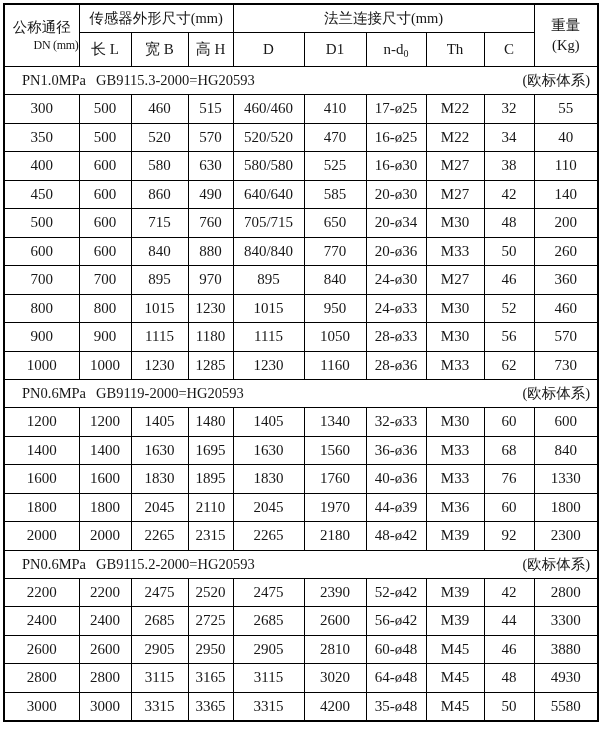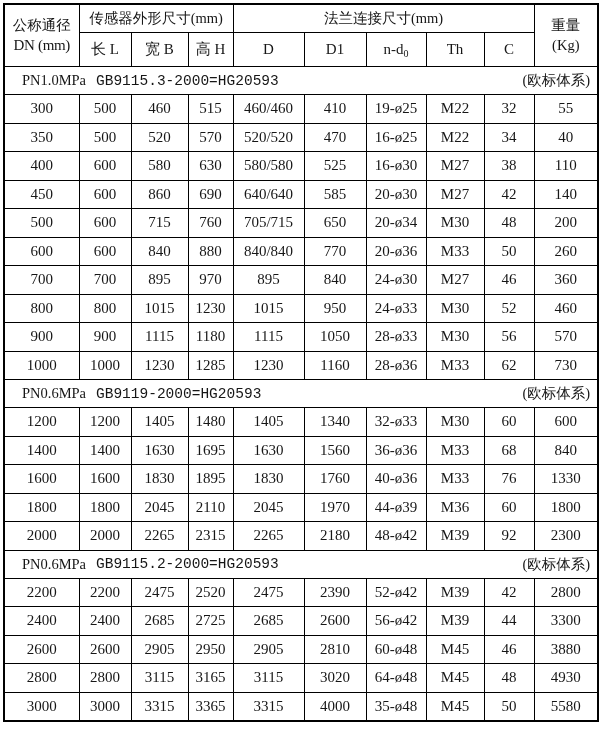--- a/index.html
+++ b/index.html
@@ -33,32 +33,32 @@
   }
   
   thead th {
     font-weight: normal;
     font-size: 14.5px;
   }
   tr.hdr-groups th { height: 27px; }
   tr.hdr-cols th { height: 33px; font-size: 15px; margin-left: 20px; }
   th.merged-2row { height: 64px; }
   .hdr-stack div { line-height: 1.35; }
-  .dn-line2 { font-size: 15px; letter-spacing: -0.3px; }
+  .dn-line2 { font-size: 12px; letter-spacing: -0.3px; text-align: right; }
   sub.nd-sub { font-size: 10px; vertical-align: -3px; line-height: 0; }
   
   tr.section-row td { height: 27px; }
   .section-inner {
     display: flex;
     align-items: center;
     padding: 0 7px;
     font-size: 14.5px;
   }
   .sec-pressure { width: 84px; text-align: center; }
-  .sec-standard { text-align: right; font-family: Liberation Mono, monospace; }
+  .sec-standard { text-align: right; }
   .sec-note { margin-left: auto; }
   
   tr.data-row td {
     height: 27.5px;
     font-size: 15px;
   }
 </style>
 </head>
 <body>
 
@@ -110,21 +110,21 @@
             </div>
           </td>
         </tr>
         <tr class="data-row">
           <td>300</td>
           <td>500</td>
           <td>460</td>
           <td>515</td>
           <td>460/460</td>
           <td>410</td>
-          <td>19-ø25</td>
+          <td>17-ø25</td>
           <td>M22</td>
           <td>32</td>
           <td>55</td>
         </tr>
         <tr class="data-row">
           <td>350</td>
           <td>500</td>
           <td>520</td>
           <td>570</td>
           <td>520/520</td>
@@ -143,21 +143,21 @@
           <td>525</td>
           <td>16-ø30</td>
           <td>M27</td>
           <td>38</td>
           <td>110</td>
         </tr>
         <tr class="data-row">
           <td>450</td>
           <td>600</td>
           <td>860</td>
-          <td>690</td>
+          <td>490</td>
           <td>640/640</td>
           <td>585</td>
           <td>20-ø30</td>
           <td>M27</td>
           <td>42</td>
           <td>140</td>
         </tr>
         <tr class="data-row">
           <td>500</td>
           <td>600</td>
@@ -355,21 +355,21 @@
           <td>M45</td>
           <td>48</td>
           <td>4930</td>
         </tr>
         <tr class="data-row">
           <td>3000</td>
           <td>3000</td>
           <td>3315</td>
           <td>3365</td>
           <td>3315</td>
-          <td>4000</td>
+          <td>4200</td>
           <td>35-ø48</td>
           <td>M45</td>
           <td>50</td>
           <td>5580</td>
         </tr>
       </tbody>
   </table>
 </div>
 
 </body></html>

